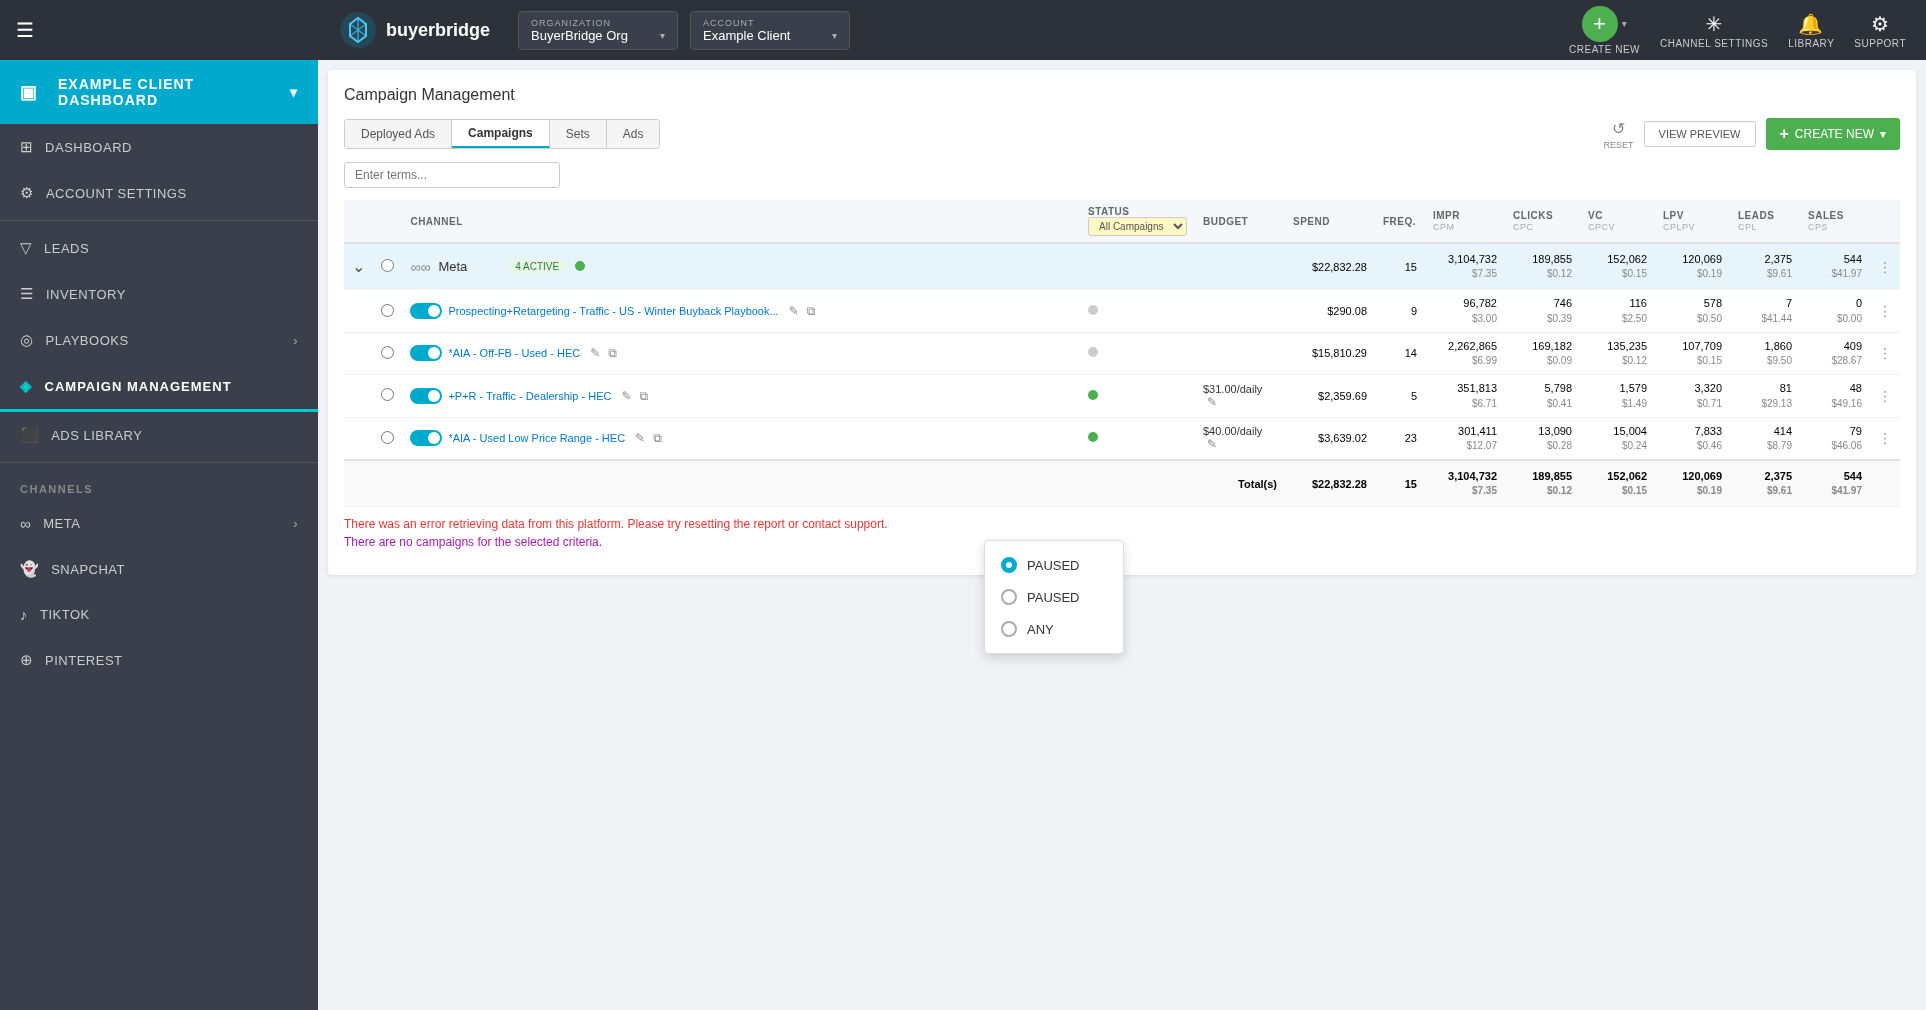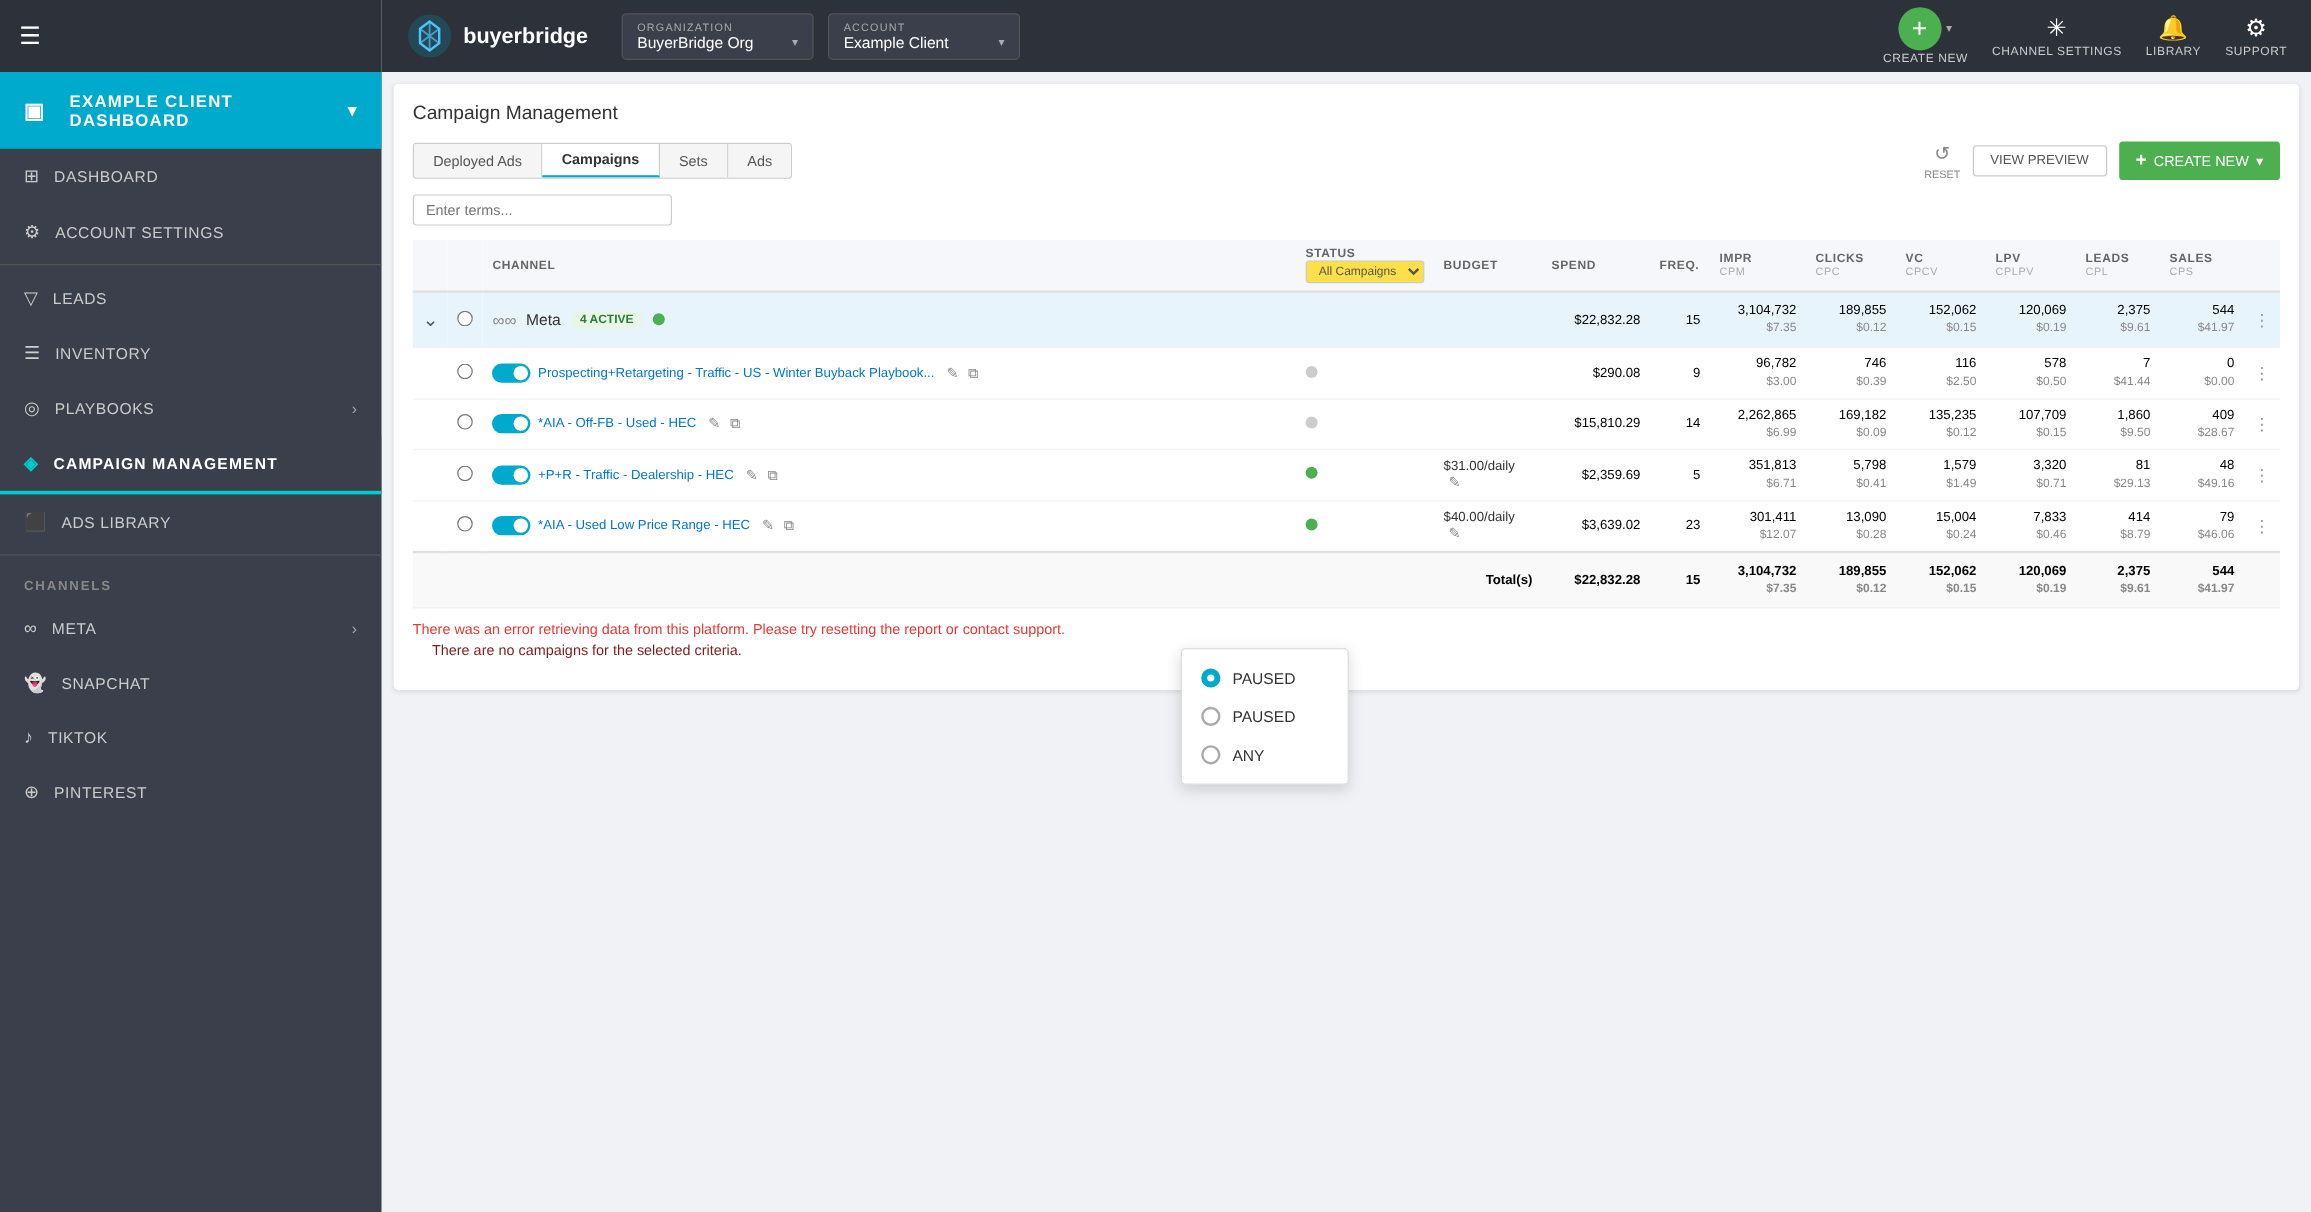--- a/index.html
+++ b/index.html
@@ -348,40 +348,41 @@
     }
     .radio-unchecked {
       width: 16px;
       height: 16px;
       border-radius: 50%;
       border: 2px solid #aaa;
       background: #fff;
     }
 
     .error-text { color: #e53935; font-size: 12px; margin: 10px 0 4px 0; }
-    .no-campaigns-text { font-size: 12px; color: #7f1d1d; margin: 4px 0 10px 16px; }
+    .no-campaigns-text { font-size: 12px; color: #a21caf; margin: 4px 0 10px 0; }
 
     .totals-row { background: #f9f9f9; }
     .totals-row td { font-weight: bold; border-top: 2px solid #e0e0e0; padding: 8px; font-size: 11px; }
 
     .col-num { text-align: right; }
     .cell-double { line-height: 1.4; }
     .cell-sub { color: #888; font-size: 10px; }
 
     .meta-expand { color: #333; font-size: 13px; display: flex; align-items: center; gap: 8px; }
     .active-badge {
       background: #e8f5e9;
       color: #2e7d32;
       border-radius: 10px;
       padding: 2px 8px;
       font-size: 10px;
-      font-weight: bold;
+      font-weight: normal;
+      margin-left: 32px;
     }
     .all-campaigns-select {
-      background: #fde047;
+      background: #fef9c3;
       border: 1px solid #ccc;
       border-radius: 3px;
       padding: 2px 6px;
       font-size: 10px;
       color: #555;
     }
 
     .icon-edit { color: #888; font-size: 12px; cursor: pointer; margin-left: 4px; }
     .icon-copy { color: #888; font-size: 12px; cursor: pointer; margin-left: 2px; }
     .expand-icon { color: #555; font-size: 16px; cursor: pointer; }

